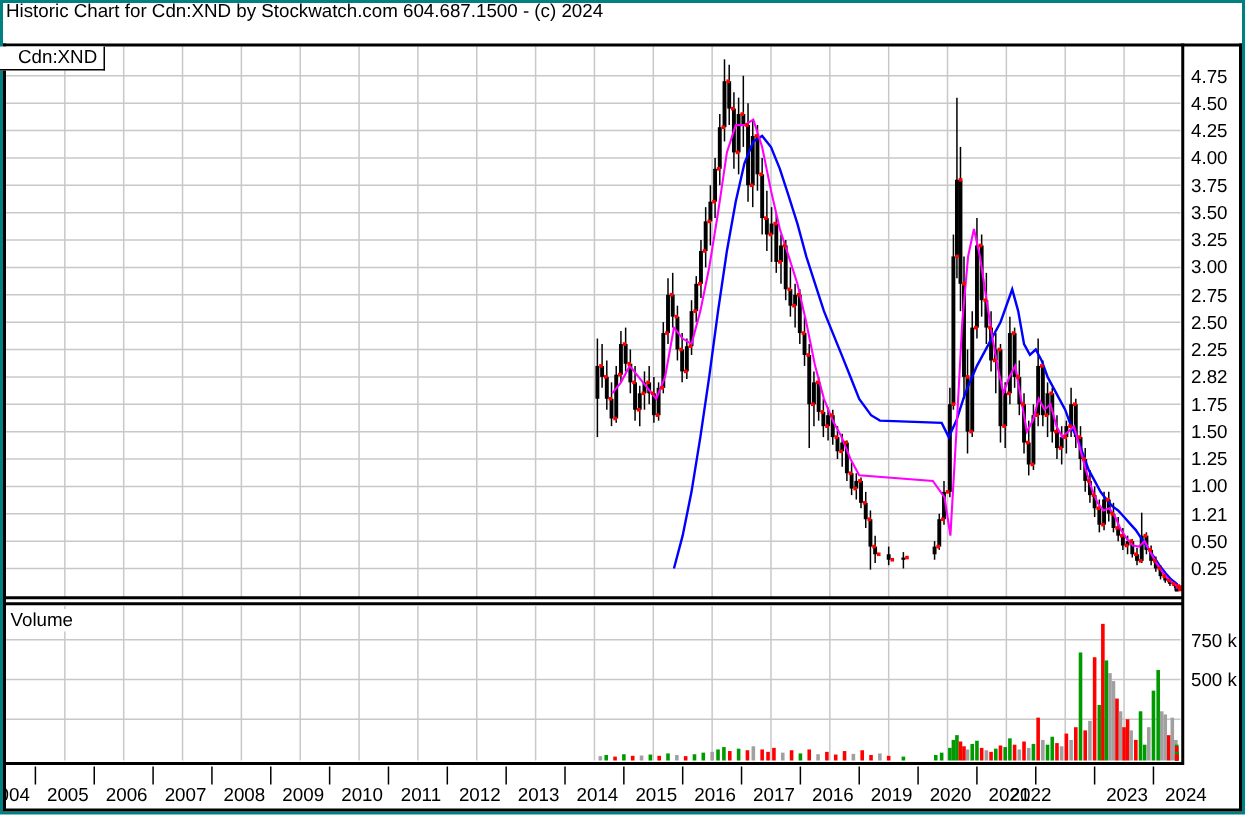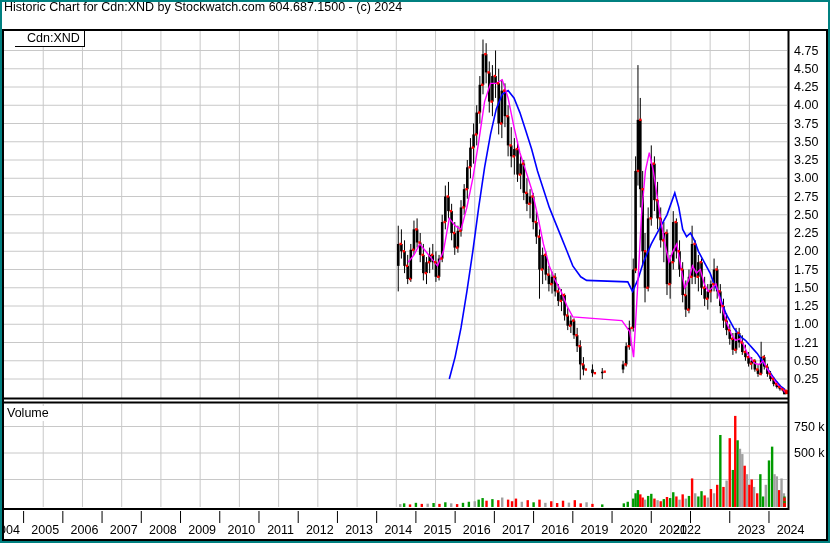--- a/index.html
+++ b/index.html
@@ -3,21 +3,21 @@
 <meta charset="utf-8">
 <style>
   html,body{margin:0;padding:0;}
   body{width:830px;height:543px;position:relative;background:#008080;
        font-family:"Liberation Sans",sans-serif;color:#000;overflow:hidden;}
   #inner{position:absolute;left:2px;top:2px;width:826px;height:539px;background:#ffffff;}
   #header{position:absolute;left:4px;top:1px;width:820px;height:27px;}
   #header div{font-size:12.5px;line-height:13px;white-space:pre;}
   #chart-svg{position:absolute;left:0;top:0;width:830px;height:543px;}
   .corner-label{position:absolute;font-size:12.5px;background:#ffffff;padding:0 4px 1px 3px;}
-  #symbol-label{left:15px;top:31px;border-right:1px solid #000;border-bottom:1px solid #000;padding-left:12px;}
+  #symbol-label{left:0;top:31px;border-right:1px solid #000;border-bottom:1px solid #000;padding-left:12px;}
   #volume-label{left:4px;top:406px;}
   .axis-label{position:absolute;font-size:12.5px;white-space:pre;}
   #year-axis{position:absolute;left:2px;top:510px;width:824px;height:30px;overflow:hidden;}
   .year-label{position:absolute;top:13px;width:34px;text-align:center;font-size:12.5px;}
 </style>
 </head>
 <body>
 
 <div id="inner"></div>
 
@@ -587,21 +587,21 @@
     <div class="axis-label" style="left: 794px; top: 61.75px;">4.50</div>
     <div class="axis-label" style="left: 794px; top: 80px;">4.25</div>
     <div class="axis-label" style="left: 794px; top: 98.25px;">4.00</div>
     <div class="axis-label" style="left: 794px; top: 116.5px;">3.75</div>
     <div class="axis-label" style="left: 794px; top: 134.75px;">3.50</div>
     <div class="axis-label" style="left: 794px; top: 153px;">3.25</div>
     <div class="axis-label" style="left: 794px; top: 171.25px;">3.00</div>
     <div class="axis-label" style="left: 794px; top: 189.5px;">2.75</div>
     <div class="axis-label" style="left: 794px; top: 207.75px;">2.50</div>
     <div class="axis-label" style="left: 794px; top: 226px;">2.25</div>
-    <div class="axis-label" style="left: 794px; top: 244.25px;">2.00</div>
+    <div class="axis-label" style="left: 794px; top: 244.25px;">2.82</div>
     <div class="axis-label" style="left: 794px; top: 262.5px;">1.75</div>
     <div class="axis-label" style="left: 794px; top: 280.75px;">1.50</div>
     <div class="axis-label" style="left: 794px; top: 299px;">1.25</div>
     <div class="axis-label" style="left: 794px; top: 317.25px;">1.00</div>
     <div class="axis-label" style="left: 794px; top: 335.5px;">1.21</div>
     <div class="axis-label" style="left: 794px; top: 353.75px;">0.50</div>
     <div class="axis-label" style="left: 794px; top: 372px;">0.25</div>
   </div>
 <div id="volume-axis">
     <div class="axis-label" style="left: 794px; top: 419.5px;">750 k</div>

